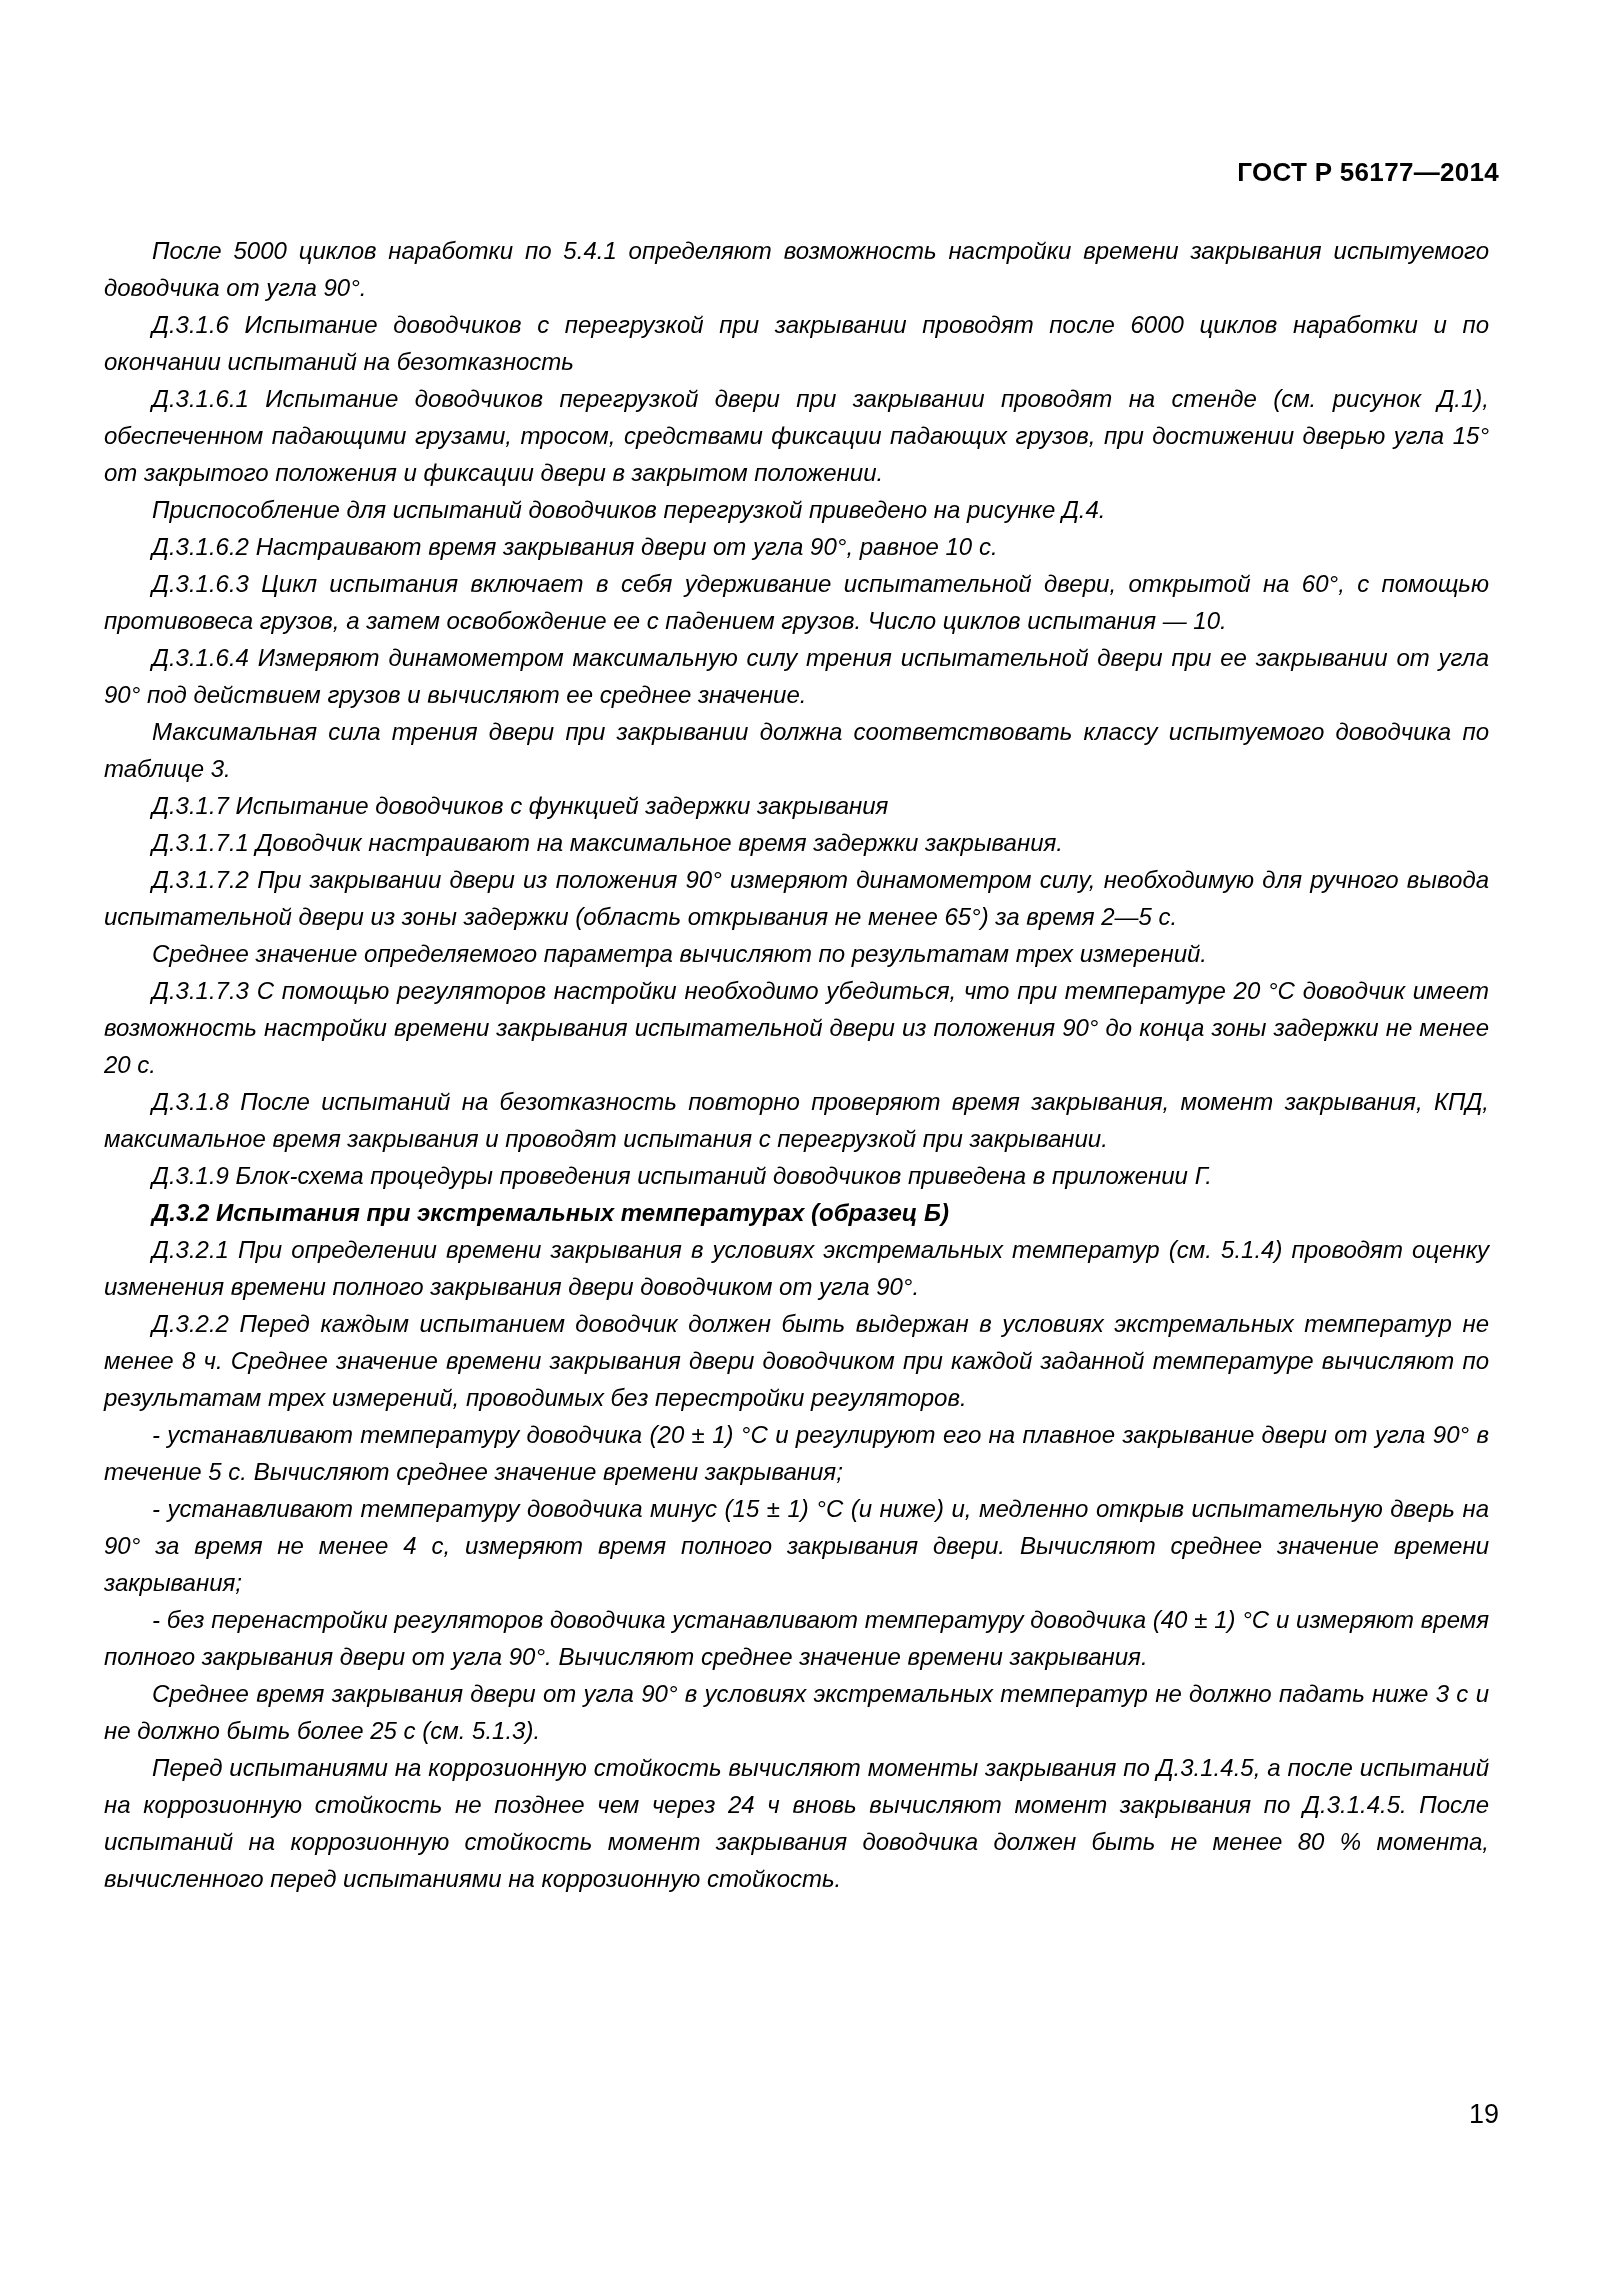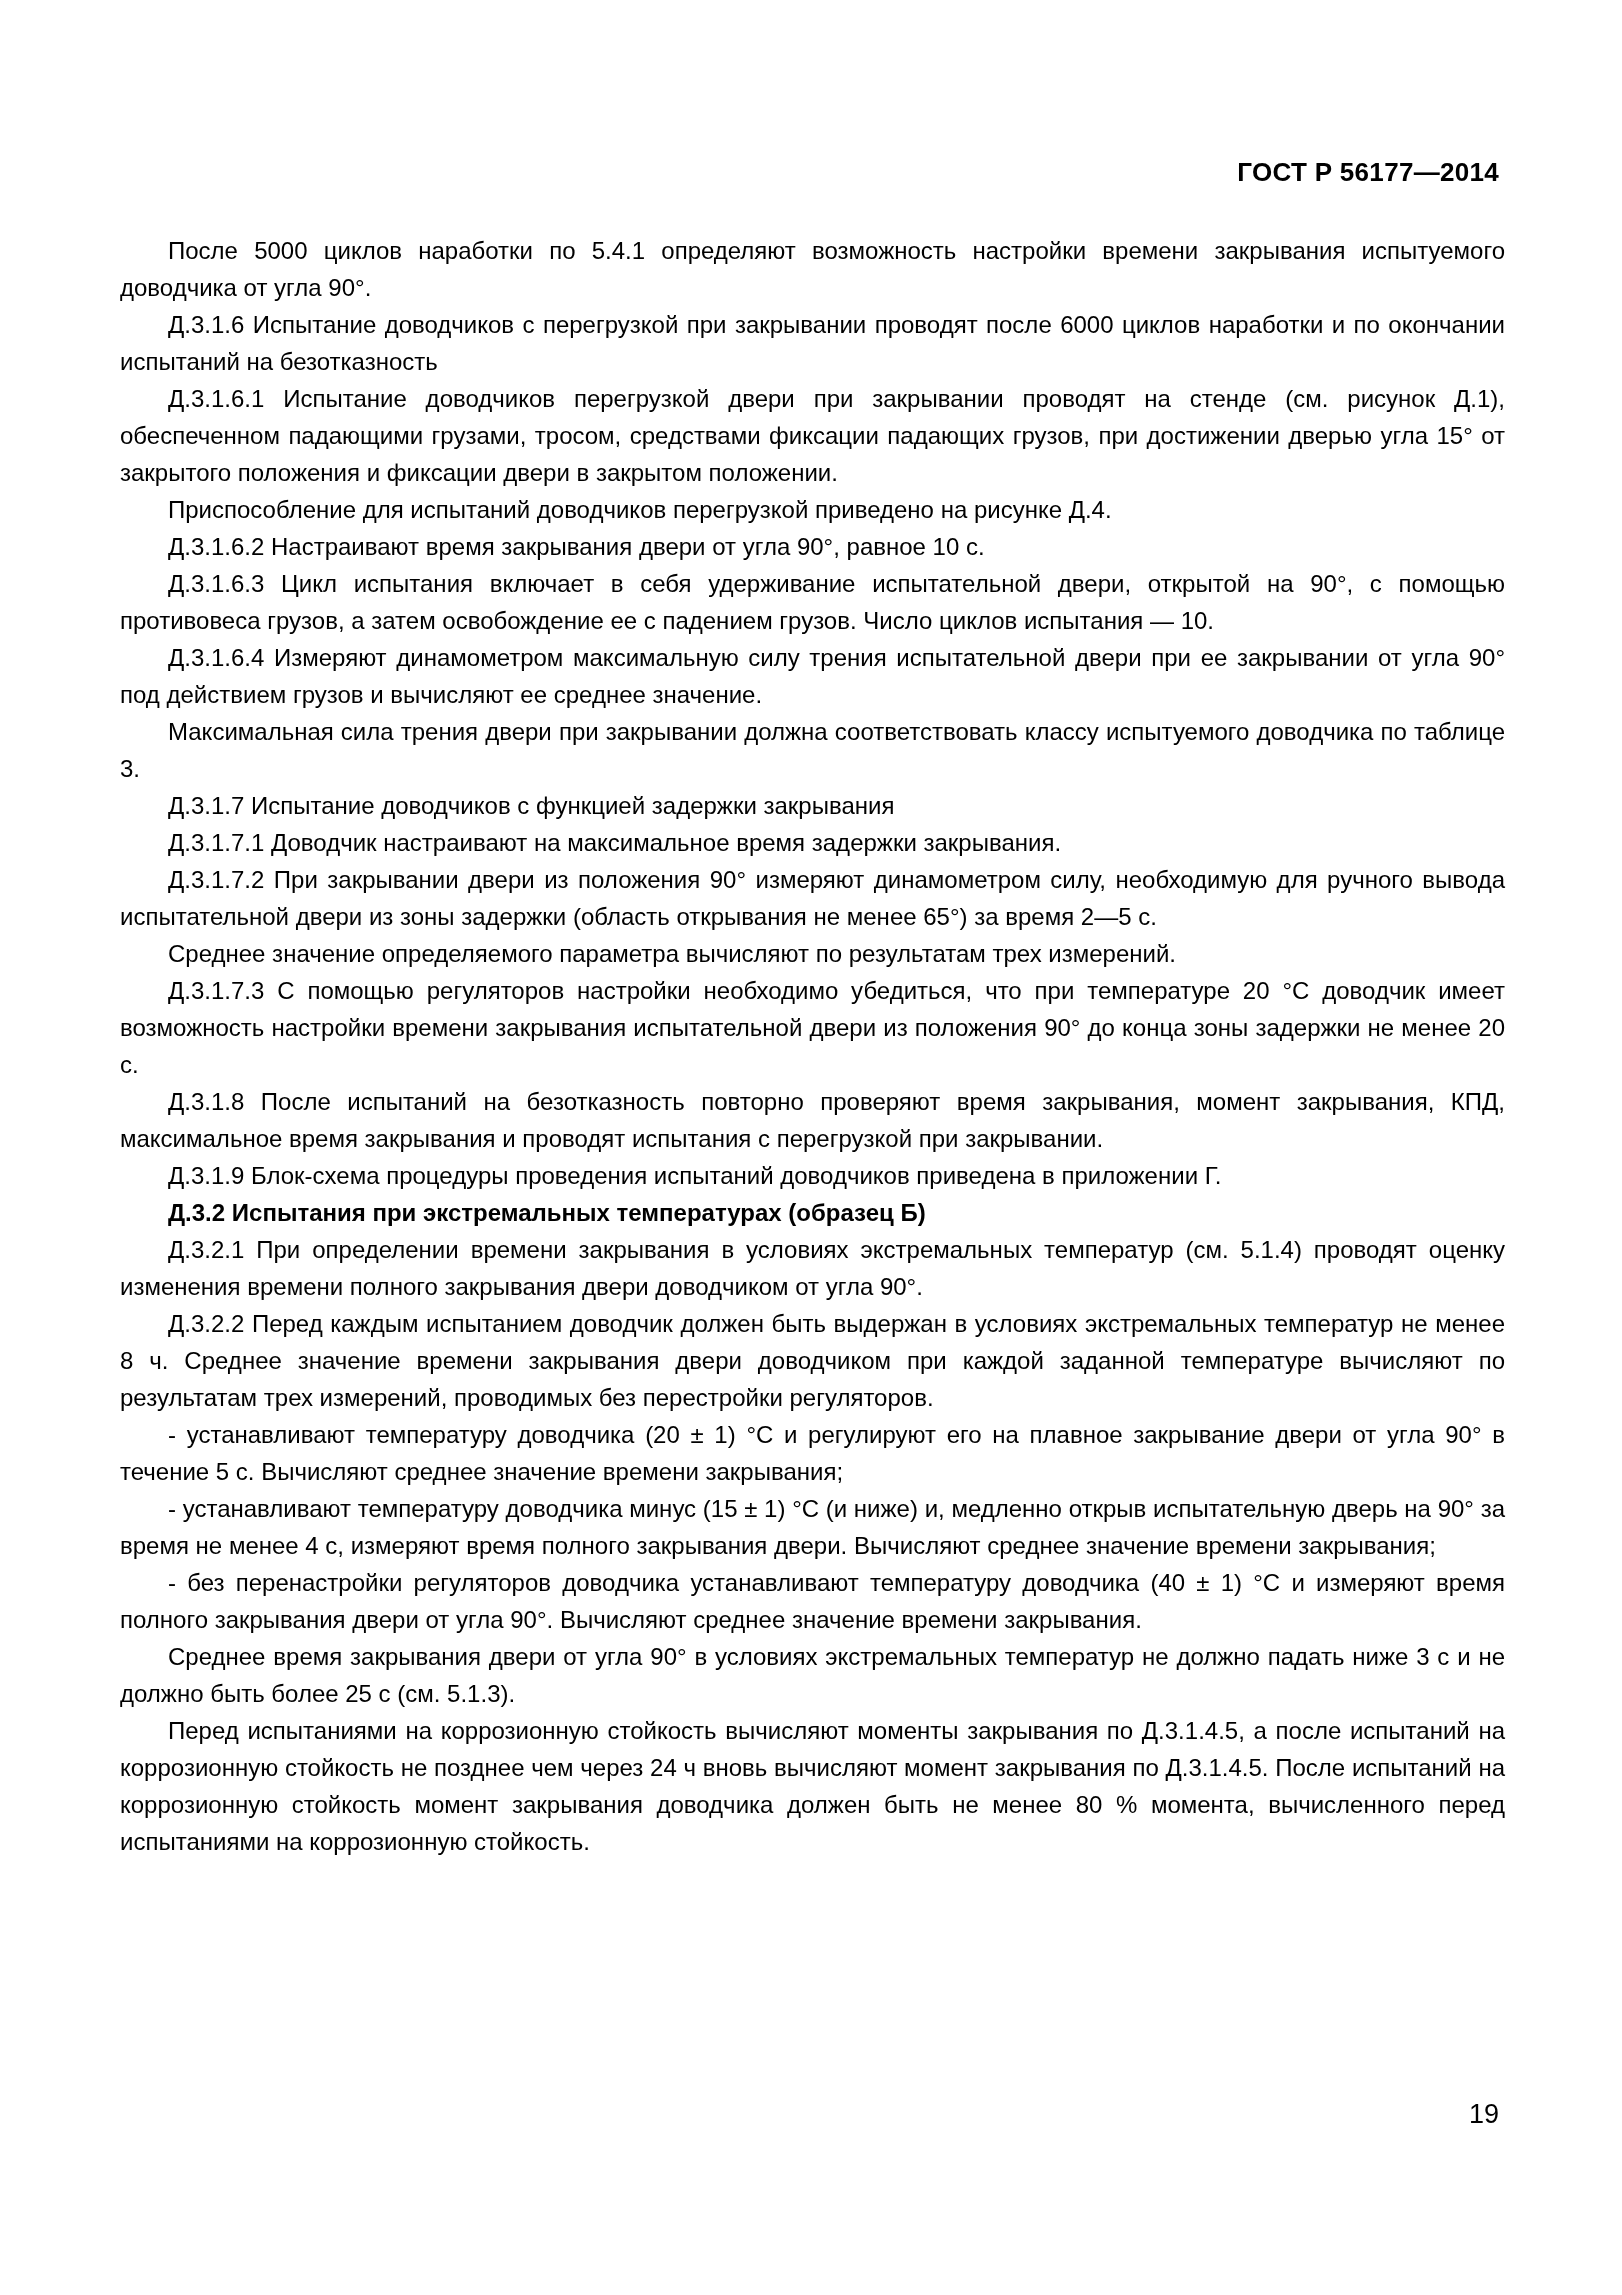--- a/index.html
+++ b/index.html
@@ -27,22 +27,23 @@
     top: 157px;
     right: 124px;
     font-size: 26px;
     font-weight: bold;
     letter-spacing: 0.3px;
     white-space: nowrap;
   }
   .content {
     position: absolute;
     top: 232px;
-    left: 120px;
+    left: 104px;
     width: 1385px;
+    font-style: italic;
   }
   p {
     margin: 0 0 0 0;
     font-size: 24px;
     line-height: 37px;
     text-align: justify;
     text-indent: 48px;
     hyphens: manual;
   }
   p.dash {
@@ -66,21 +67,21 @@
 
   <div class="header">ГОСТ Р 56177—2014</div>
 
   <div class="content">
 
     <p>После 5000 циклов наработки по 5.4.1 определяют возможность настройки времени закрывания испытуемого доводчика от угла 90°.</p>
     <p>Д.3.1.6  Испытание доводчиков с перегрузкой при закрывании проводят после 6000 циклов наработки и по окончании испытаний на безотказность</p>
     <p>Д.3.1.6.1  Испытание доводчиков перегрузкой двери при закрывании проводят на стенде (см. рисунок Д.1), обеспеченном падающими грузами, тросом, средствами фиксации падающих грузов, при достижении дверью угла 15° от закрытого положения и фиксации двери в закрытом положении.</p>
     <p>Приспособление для испытаний доводчиков перегрузкой приведено на рисунке Д.4.</p>
     <p>Д.3.1.6.2  Настраивают время закрывания двери от угла 90°, равное 10 с.</p>
-    <p>Д.3.1.6.3  Цикл испытания включает в себя удерживание испытательной двери, открытой на 90°, с помощью противовеса грузов, а затем освобождение ее с падением грузов. Число циклов испытания — 10.</p>
+    <p>Д.3.1.6.3  Цикл испытания включает в себя удерживание испытательной двери, открытой на 60°, с помощью противовеса грузов, а затем освобождение ее с падением грузов. Число циклов испытания — 10.</p>
     <p>Д.3.1.6.4  Измеряют динамометром максимальную силу трения испытательной двери при ее закрывании от угла 90° под действием грузов и вычисляют ее среднее значение.</p>
     <p>Максимальная сила трения двери при закрывании должна соответствовать классу испытуемого доводчика по таблице 3.</p>
     <p>Д.3.1.7  Испытание доводчиков с функцией задержки закрывания</p>
     <p>Д.3.1.7.1  Доводчик настраивают на максимальное время задержки закрывания.</p>
     <p>Д.3.1.7.2  При закрывании двери из положения 90° измеряют динамометром силу, необходимую для ручного вывода испытательной двери из зоны задержки (область открывания не менее 65°) за время 2—5 с.</p>
     <p>Среднее значение определяемого параметра вычисляют по результатам трех измерений.</p>
     <p>Д.3.1.7.3  С помощью регуляторов настройки необходимо убедиться, что при температуре 20 °С доводчик имеет возможность настройки времени закрывания испытательной двери из положения 90° до конца зоны задержки не менее 20 с.</p>
     <p>Д.3.1.8  После испытаний на безотказность повторно проверяют время закрывания, момент закрывания, КПД, максимальное время закрывания и проводят испытания с перегрузкой при закрывании.</p>
     <p>Д.3.1.9  Блок-схема процедуры проведения испытаний доводчиков приведена в приложении Г.</p>
 

